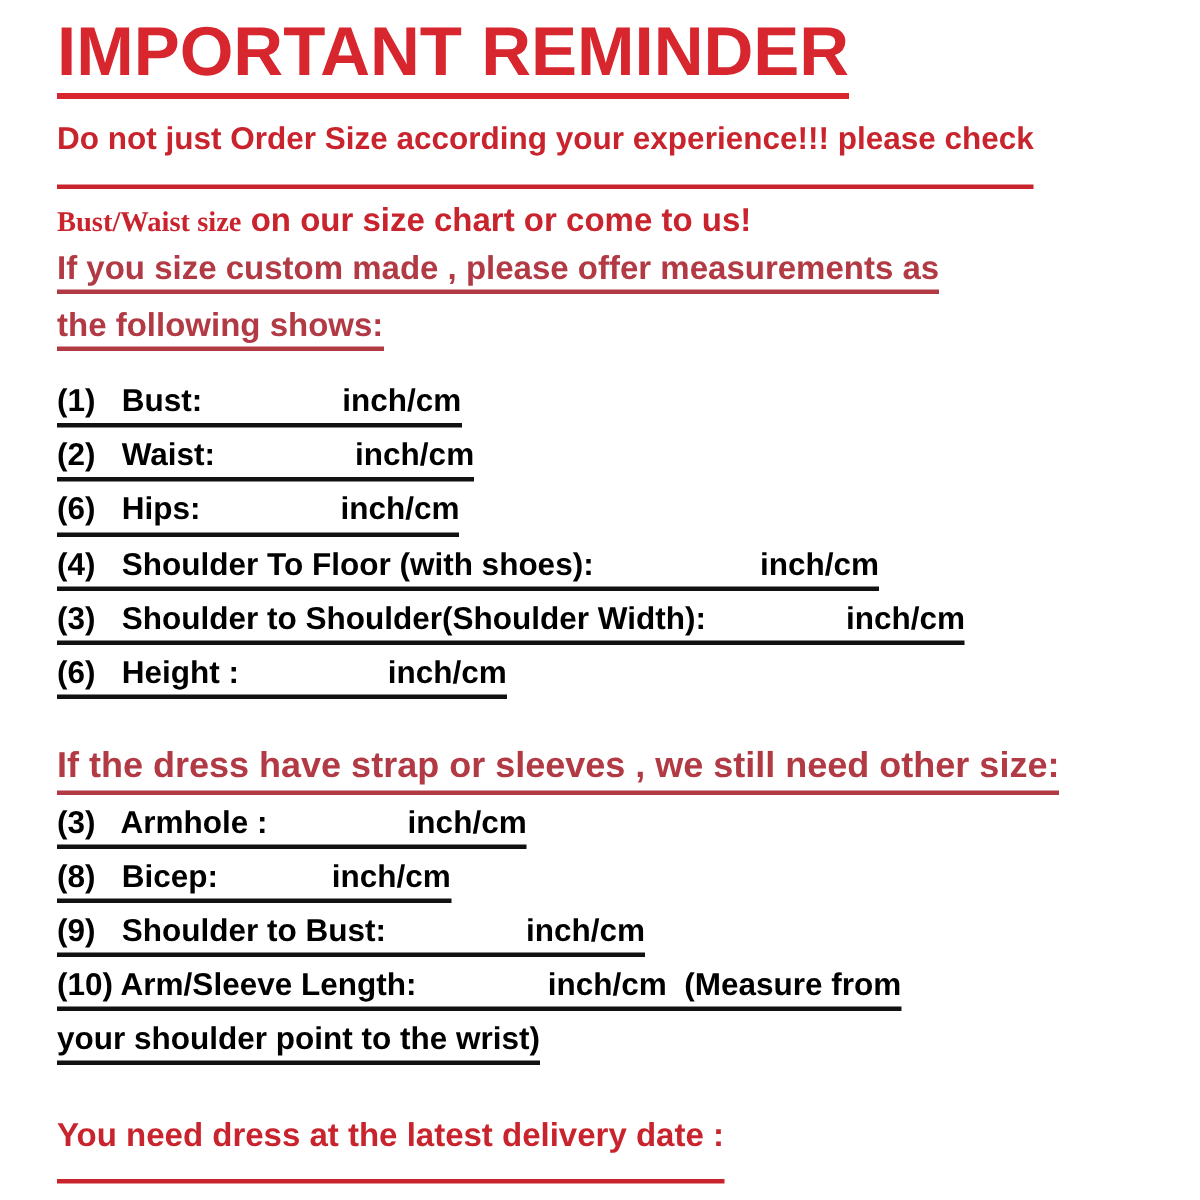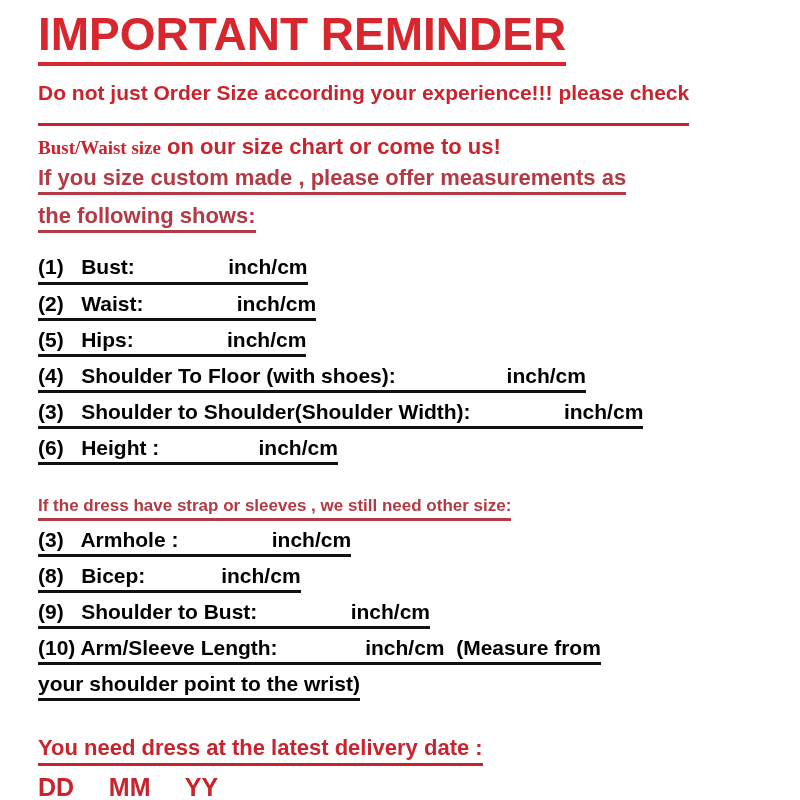--- a/index.html
+++ b/index.html
@@ -50,34 +50,34 @@
   .row {
     font-size: 21px;
     line-height: 1.15;
     color: #000000;
     border-bottom: 3px solid #111111;
     padding-bottom: 2px;
     margin-bottom: 7px;
   }
   .strap-heading {
     margin-top: 31px;
-    font-size: 17px;
+    font-size: 24px;
     line-height: 1.15;
     color: var(--dark_red);
     border-bottom: 3px solid var(--dark_red);
     padding-bottom: 2px;
     margin-bottom: 7px;
   }
   .delivery {
     margin-top: 34px;
     font-size: 22px;
     line-height: 1.15;
     color: var(--bright_red);
     border-bottom: 3px solid var(--bright_red);
-    padding-bottom: 2px;
+    padding-bottom: 16px;
   }
   .datefields {
     margin-top: 6px;
     font-size: 25px;
     line-height: 1.2;
     color: var(--bright_red);
     border-bottom: 3px solid var(--bright_red);
     padding-bottom: 3px;
   }
 </style>
@@ -92,21 +92,21 @@
 
   <div class="sizechart fit"><span class="em">Bust/Waist size</span><span> on our size chart or come to us!</span></div>
 
   <div class="custom custom1 fit">If you size custom made , please offer measurements as</div>
 
   <div class="custom custom2 fit">the following shows:</div>
 
   <div class="list">
     <div class="row fit">(1)   Bust:                inch/cm</div>
     <div class="row fit">(2)   Waist:                inch/cm</div>
-    <div class="row fit">(5)   Hips:                inch/cm</div>
+    <div class="row fit">(6)   Hips:                inch/cm</div>
     <div class="row fit">(4)   Shoulder To Floor (with shoes):                   inch/cm</div>
     <div class="row fit">(3)   Shoulder to Shoulder(Shoulder Width):                inch/cm</div>
     <div class="row fit">(6)   Height :                 inch/cm</div>
   </div>
 
   <div class="strap-heading fit">If the dress have strap or sleeves , we still need other size:</div>
 
   <div>
     <div class="row fit">(3)   Armhole :                inch/cm</div>
     <div class="row fit">(8)   Bicep:             inch/cm</div>

